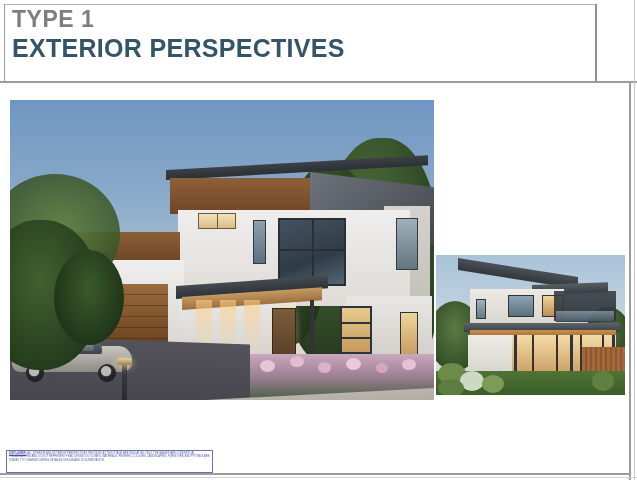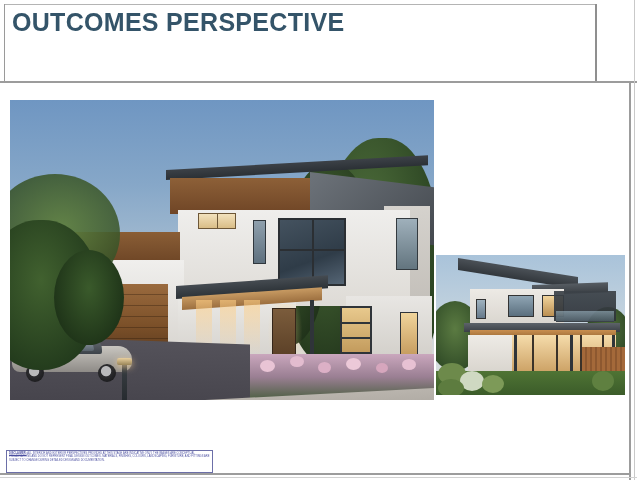--- a/index.html
+++ b/index.html
@@ -218,21 +218,22 @@
   <div class="frame-left"></div>
   <div class="vrule-a"></div>
   <div class="hrule-main"></div>
   <div class="hrule-right"></div>
   <div class="vrule-b"></div>
   <div class="vrule-c"></div>
   <div class="hrule-bottom"></div>
   <div class="hrule-bottom2"></div>
 
   <div class="header">
-    <div class="title-main">OUTCOMES PERSPECTIVE</div>
+    <div class="title-type">TYPE 1</div>
+    <div class="title-main">EXTERIOR PERSPECTIVES</div>
   </div>
 
   <div class="render render-main">
     <div class="sky"></div>
     <div class="sun-glow"></div>
 
     <div class="tree-r1"></div>
     <div class="tree-r2"></div>
     <div class="tree-r3"></div>
 

